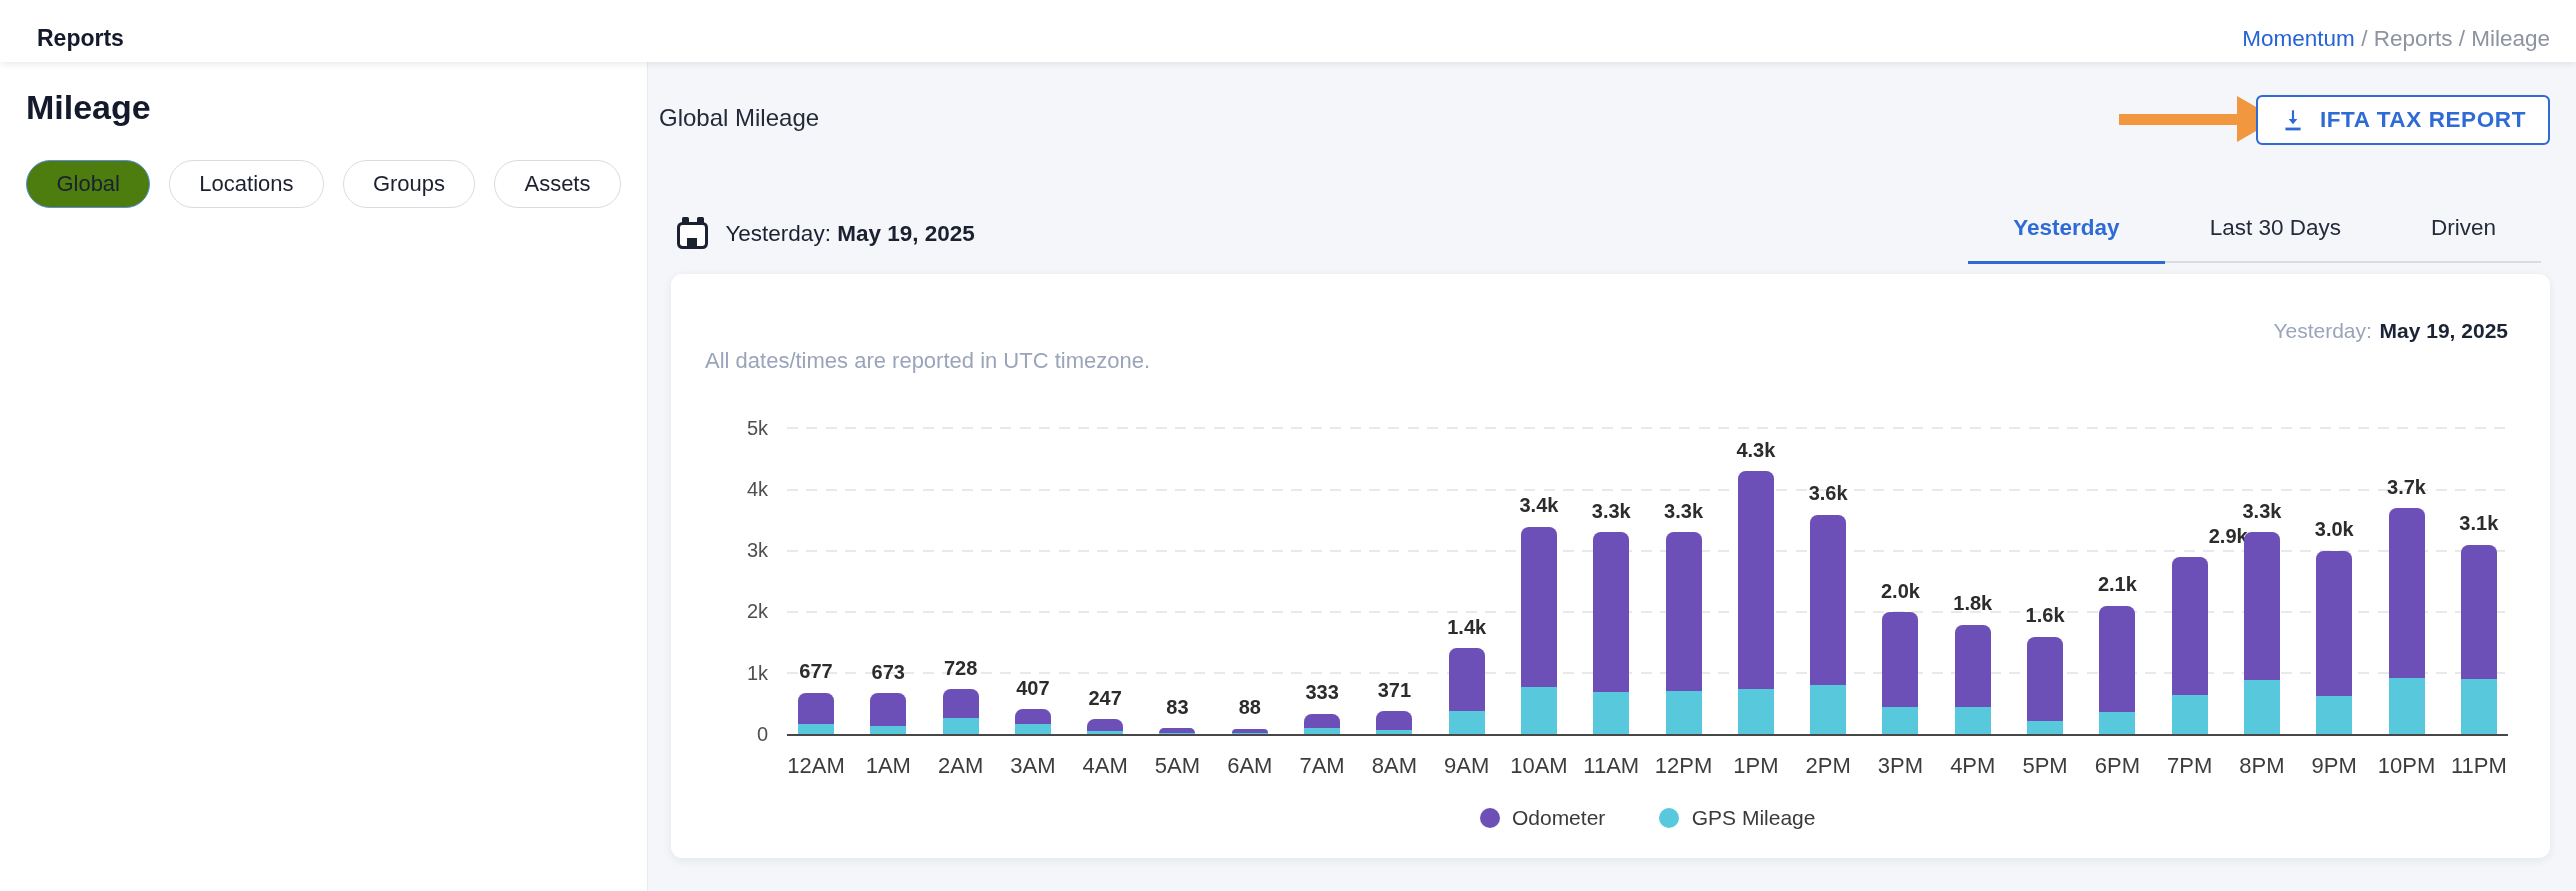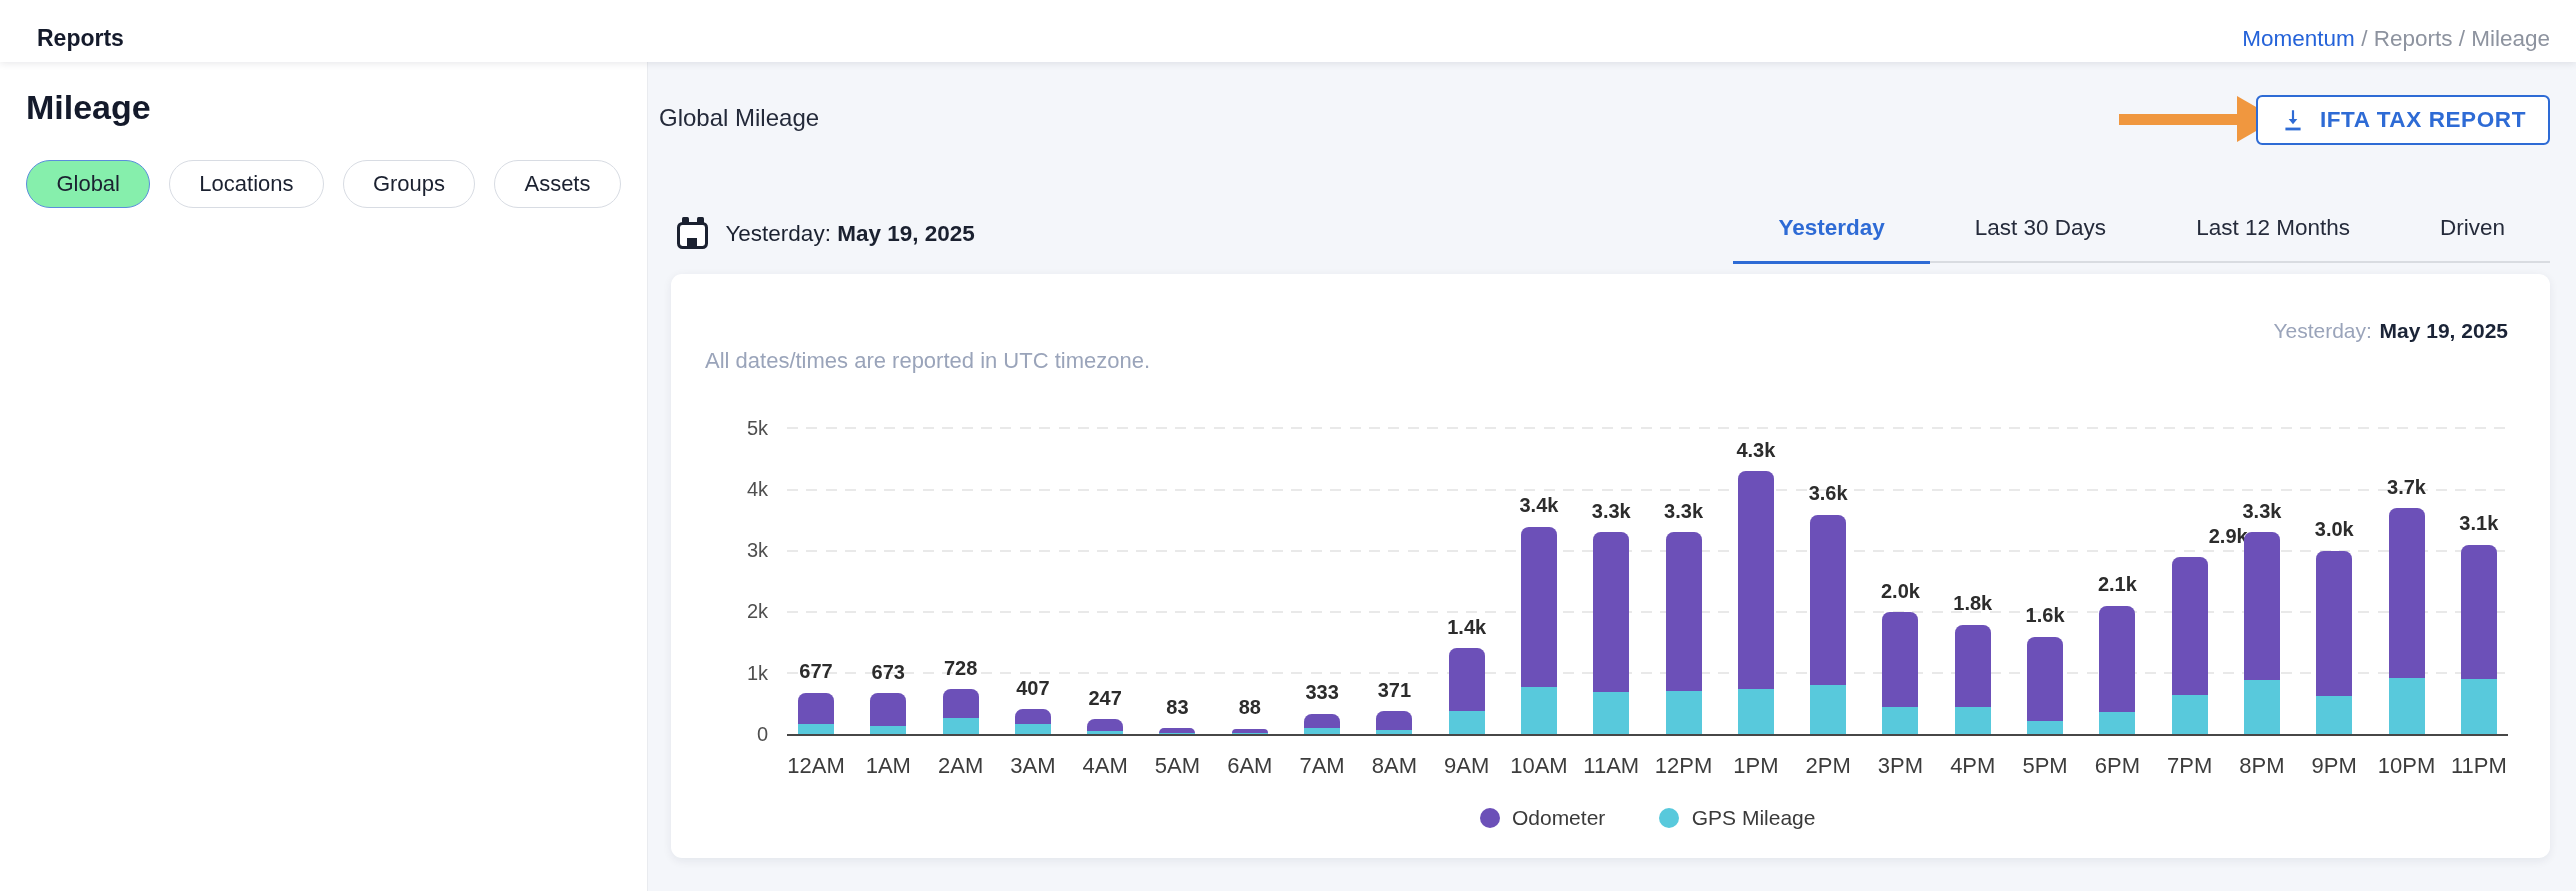--- a/index.html
+++ b/index.html
@@ -25,21 +25,21 @@
     position:absolute; left:0; top:62px; width:648px; height:829px;
     background:#FFFFFF; border-right:1.5px solid #E9EBEF; z-index:10;
   }
   .sidebar-title { position:absolute; left:26px; top:26px; font-size:34px; font-weight:700; color:#141A2B; }
   .pills { position:absolute; left:26px; top:98px; display:flex; gap:18.6px; }
   .pill {
     height:48px; border-radius:24px; padding:0 29.4px; display:flex; align-items:center;
     font-size:22px; color:#1B2130; background:#FFFFFF; border:1.5px solid #D8DCE3; cursor:pointer;
     white-space:nowrap;
   }
-  .pill.active { background:#86efac; border-color:#5B8EDC; }
+  .pill.active { background:#4d7c0f; border-color:#5B8EDC; }
 
   
   .main { position:absolute; left:648px; top:62px; width:1928px; height:829px; }
   .section-title { position:absolute; left:11px; top:42px; font-size:24px; color:#242A3A; }
 
   .ifta-btn {
     position:absolute; right:26px; top:33px; height:50px;
     background:#FFFFFF; border:2.3px solid #2E6BD5; border-radius:6.2px;
     color:#2E6BD5; font-size:22.5px; font-weight:700; letter-spacing:0.6px;
     display:flex; align-items:center; gap:14px; padding:0 22px; cursor:pointer;
@@ -55,21 +55,21 @@
   
   .date-group { position:absolute; left:29.4px; top:152px; display:flex; align-items:center; gap:17px; height:39px; }
   .cal-icon { position:relative; width:31px; height:33px; }
   .cal-body { position:absolute; left:0; top:5.4px; width:31px; height:27px; border:3.9px solid #1B2130; border-radius:5.4px; background:#FFFFFF; }
   .cal-ear { position:absolute; top:0; width:7px; height:10px; background:#1B2130; border-radius:1.5px; }
   .cal-ear.l { left:4.6px; } .cal-ear.r { right:4.6px; }
   .cal-dot { position:absolute; left:6.2px; top:12.4px; width:10px; height:10px; background:#1B2130; }
   .date-text { font-size:22.5px; color:#1B2130; }
   .date-text b { font-weight:700; }
 
-  .tabs { position:absolute; right:26px; top:130px; display:flex; border-bottom:2.3px solid #D9DCE1; }
+  .tabs { position:absolute; right:35px; top:130px; display:flex; border-bottom:2.3px solid #D9DCE1; }
   .tab {
     padding:23px 45px 20px; font-size:22.5px; color:#252B3B; cursor:pointer; white-space:nowrap;
     border-bottom:3.9px solid transparent; margin-bottom:-3.1px; text-align:center;
   }
   .tab.active { color:#2E6BD5; font-weight:700; border-bottom-color:#2E6BD5; }
 
   
   .card {
     position:absolute; left:23px; top:212px; width:1879px; height:584px;
     background:#FFFFFF; border-radius:11px; box-shadow:0 2.3px 9.3px rgba(20,30,60,.07);
@@ -157,21 +157,20 @@
     </div>
     <div class="date-text">
       <span>Yesterday:</span>
       <b>May 19, 2025</b>
     </div>
   </div>
 
   <div class="tabs">
       <div class="tab active">Yesterday</div>
       <div class="tab">Last 30 Days</div>
-      <div class="tab">Last 12 Months</div>
       <div class="tab">Driven</div>
     </div>
 
   <div class="card">
     <div class="subtitle">All dates/times are reported in UTC timezone.</div>
     <div class="period">
       <span>Yesterday:</span><b>May 19, 2025</b>
     </div>
 
     <div class="plot">

